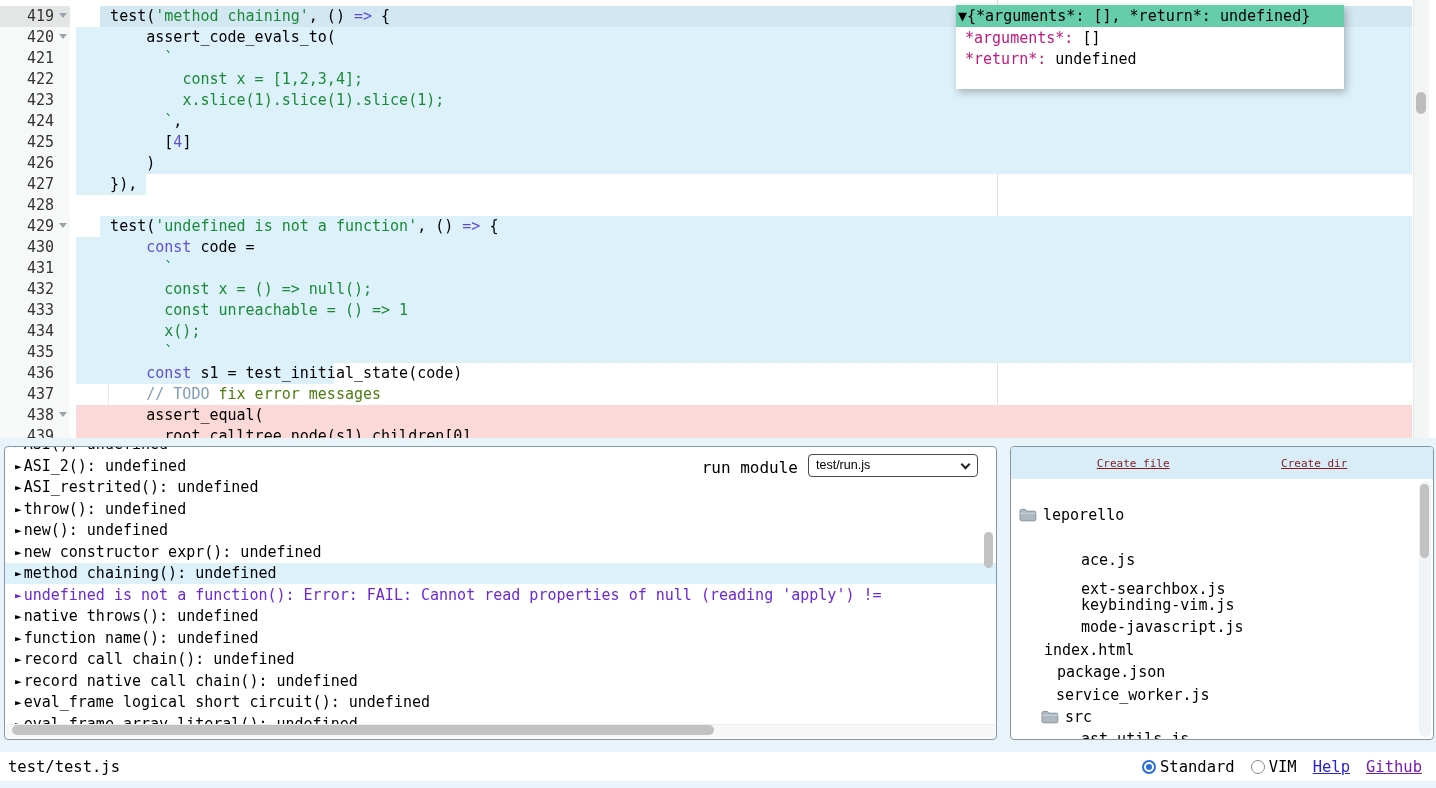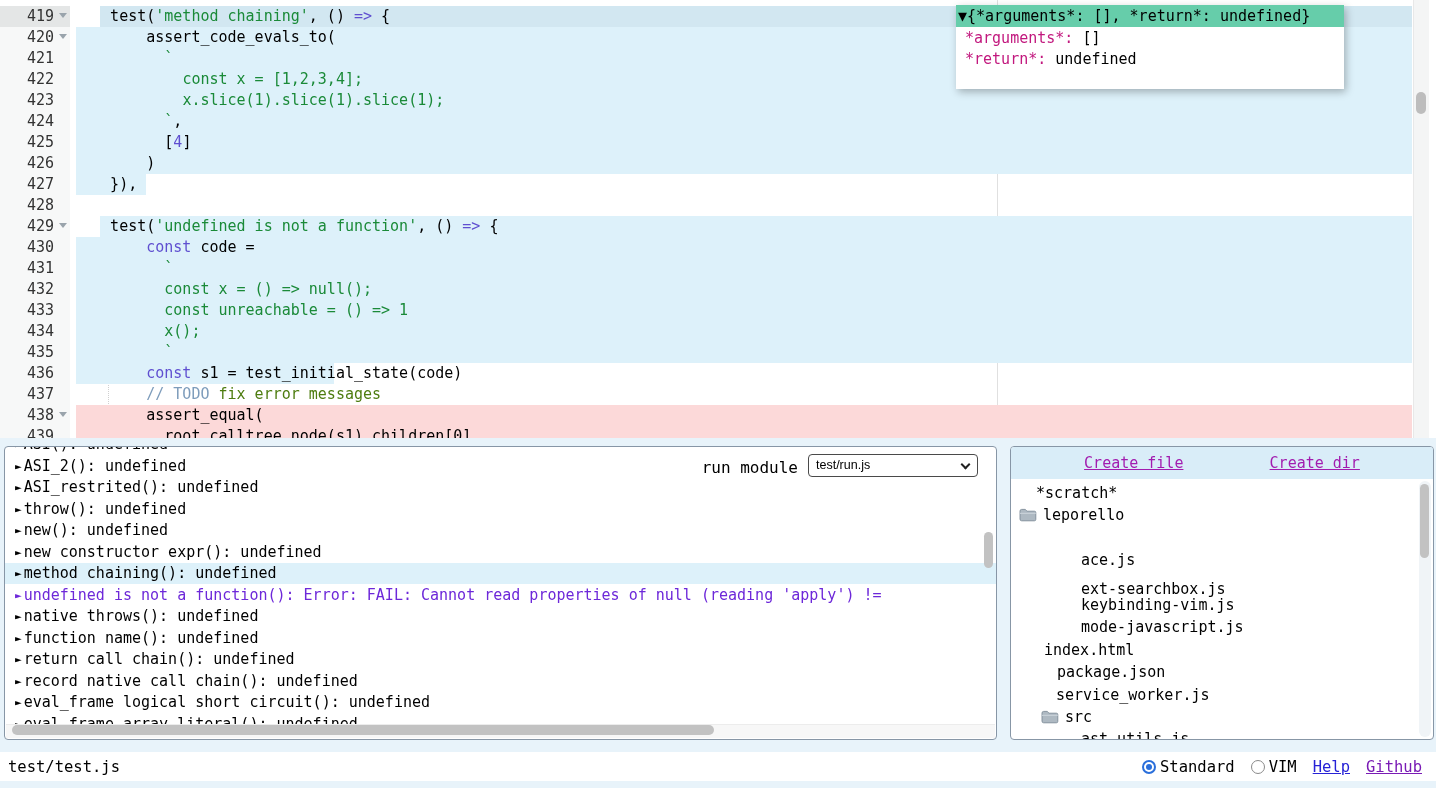--- a/index.html
+++ b/index.html
@@ -84,21 +84,21 @@
   }
   .h-sb-track { position:absolute; left:1px; right:1px; bottom:1px; height:14px; background:#f7f7f7; border-top:1px solid #ececec; }
   .h-sb-thumb { position:absolute; left:6px; bottom:3px; width:702px; height:10px; background:#c2c2c2; border-radius:5px; }
   .v-sb-thumb-results { position:absolute; right:3px; top:85px; width:9px; height:36px; background:#c2c2c2; border-radius:5px; }
   
   .tree-header {
     position:absolute; left:0; top:0; width:100%; height:32px;
     background:#d9edf8; display:flex; align-items:center;
     justify-content:space-around; padding:0 30px;
   }
-  .tree-header a { font-size:15px; color:#a21caf; text-decoration:underline; }
+  .tree-header a { font-size:11px; color:#7f1d1d; text-decoration:underline; }
   #tree-rows { position:absolute; left:0; top:32px; width:100%; height:262px; overflow:hidden; }
   .tree-row { position:absolute; height:22px; font-size:15px; line-height:22px; color:#000; white-space:nowrap; }
   .tree-row .flabel { position:absolute; top:0; }
   .tree-row svg { position:absolute; top:4px; }
   .v-sb-track-tree { position:absolute; right:2px; top:34px; width:12px; bottom:2px; background:#f0f4f7; border-radius:6px; }
   .v-sb-thumb-tree { position:absolute; right:4px; top:37px; width:9px; height:74px; background:#c2c2c2; border-radius:5px; }
   
   .statusbar {
     position:absolute; left:0; top:752px; width:1436px; height:29px;
     background:#fff; display:flex; align-items:center;
@@ -299,21 +299,21 @@
       <div class="res-row" style="top: -13px;"><span class="bullet">►</span><span>ASI(): undefined</span></div>
       <div class="res-row" style="top: 8.5px;"><span class="bullet">►</span><span>ASI_2(): undefined</span></div>
       <div class="res-row" style="top: 30px;"><span class="bullet">►</span><span>ASI_restrited(): undefined</span></div>
       <div class="res-row" style="top: 51.5px;"><span class="bullet">►</span><span>throw(): undefined</span></div>
       <div class="res-row" style="top: 73px;"><span class="bullet">►</span><span>new(): undefined</span></div>
       <div class="res-row" style="top: 94.5px;"><span class="bullet">►</span><span>new constructor expr(): undefined</span></div>
       <div class="res-row hl" style="top: 116px;"><span class="bullet">►</span><span>method chaining(): undefined</span></div>
       <div class="res-row err" style="top: 137.5px;"><span class="bullet">►</span><span>undefined is not a function(): Error: FAIL: Cannot read properties of null (reading 'apply') !=</span></div>
       <div class="res-row" style="top: 159px;"><span class="bullet">►</span><span>native throws(): undefined</span></div>
       <div class="res-row" style="top: 180.5px;"><span class="bullet">►</span><span>function name(): undefined</span></div>
-      <div class="res-row" style="top: 202px;"><span class="bullet">►</span><span>return call chain(): undefined</span></div>
+      <div class="res-row" style="top: 202px;"><span class="bullet">►</span><span>record call chain(): undefined</span></div>
       <div class="res-row" style="top: 223.5px;"><span class="bullet">►</span><span>record native call chain(): undefined</span></div>
       <div class="res-row" style="top: 245px;"><span class="bullet">►</span><span>eval_frame logical short circuit(): undefined</span></div>
       <div class="res-row" style="top: 266.5px;"><span class="bullet">►</span><span>eval_frame array_literal(): undefined</span></div>
     </div>
   <div class="run-module">
     <label>run module</label>
     <div class="run-select">
       <span>test/run.js</span>
       <span class="chev"></span>
     </div>
@@ -323,23 +323,20 @@
     <div class="h-sb-thumb"></div>
   </div>
 </div>
 
 <div class="panel panel-tree">
   <div class="tree-header">
     <a href="#">Create file</a>
     <a href="#">Create dir</a>
   </div>
   <div id="tree-rows">
-      <div class="tree-row" style="top: 3px; left: 0px; width: 100%;">
-        <span class="flabel" style="left: 25px;">*scratch*</span>
-      </div>
       <div class="tree-row" style="top: 25.4px; left: 0px; width: 100%;">
         <svg width="18" height="14" viewBox="0 0 18 14" style="left: 8px;">
           <path d="M1 3.2 Q1 1.4 2.6 1.4 L6.2 1.4 L8 3.2 L15.4 3.2 Q16.8 3.2 16.8 4.6 L16.8 11.4 Q16.8 12.8 15.4 12.8 L2.6 12.8 Q1 12.8 1 11 Z" fill="#aeb9c2" stroke="#7d8b97" stroke-width="0.9"></path>
           <path d="M1 4.8 L16.8 4.8 L16.8 5.9 L1 5.9 Z" fill="#cad3da"></path>
         </svg>
         <span class="flabel" style="left: 32px;">leporello</span>
       </div>
       <div class="tree-row" style="top: 70.2px; left: 0px; width: 100%;">
         <span class="flabel" style="left: 70px;">ace.js</span>
       </div>

